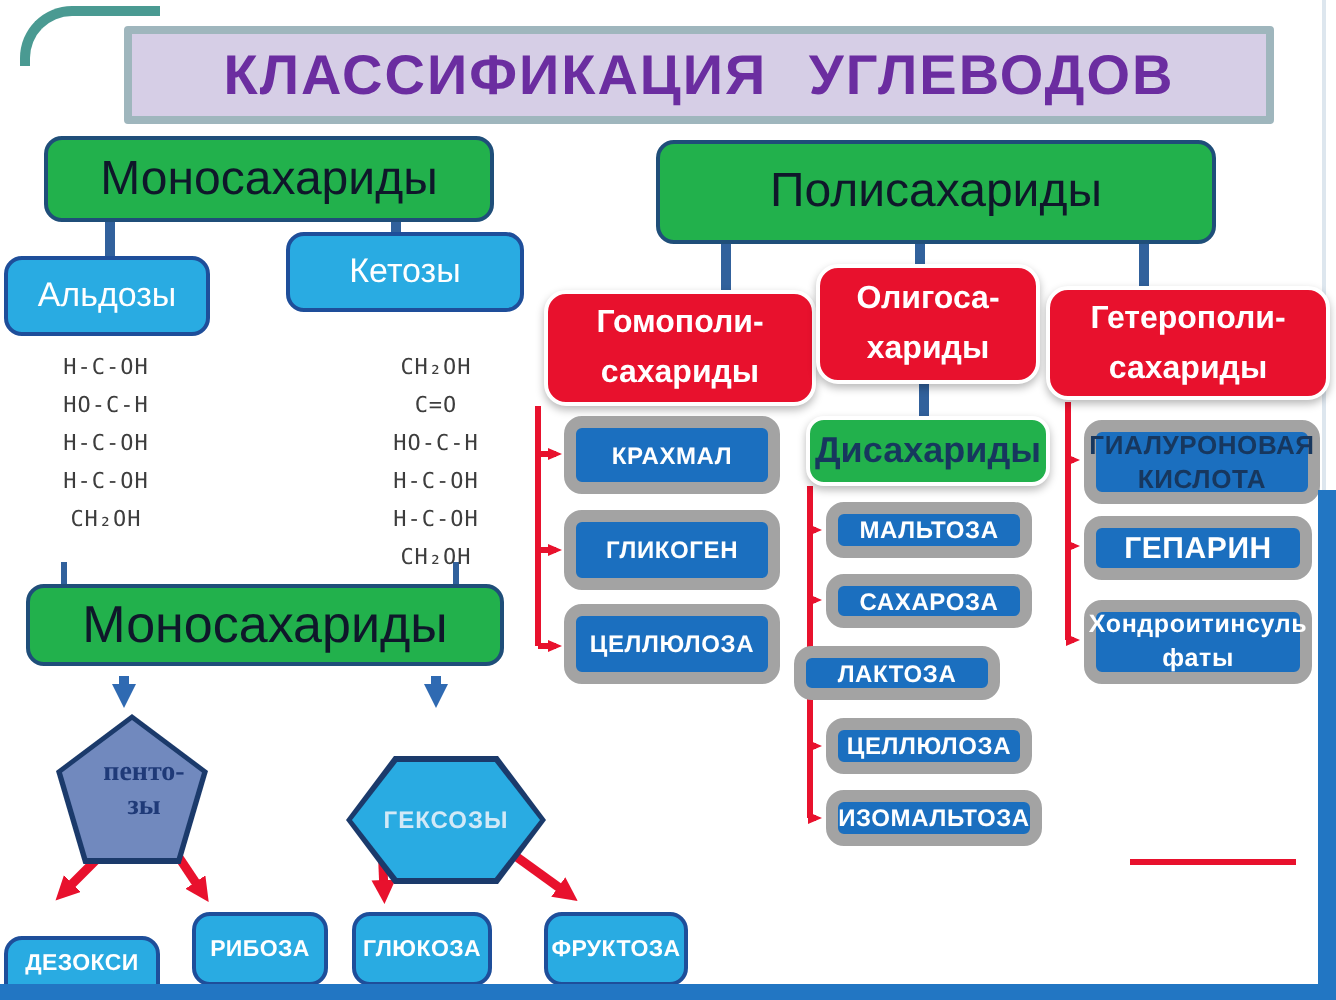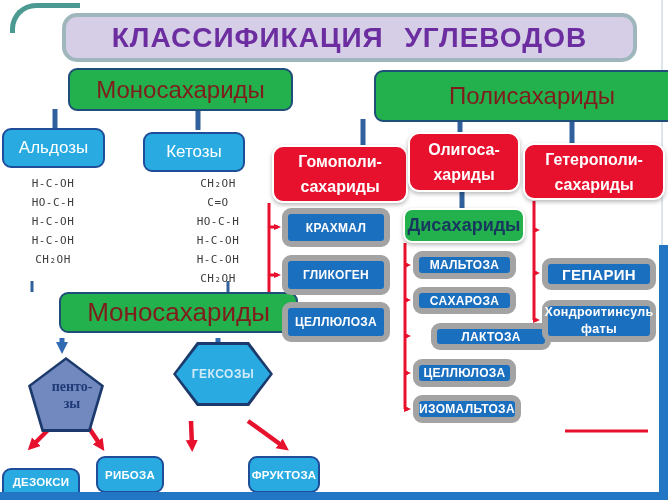--- a/index.html
+++ b/index.html
@@ -21,42 +21,42 @@
     overflow:hidden;margin:0 auto;
   }
   .connectors{position:absolute;left:0;top:0;z-index:1;}
   .box{
     position:absolute;box-sizing:border-box;z-index:2;
     display:flex;align-items:center;justify-content:center;
     text-align:center;border-radius:9px;
   }
   .pre{white-space:pre-line;}
   .green-hdr{
-    background:var(--green);border:2px solid #1f4e79;color:#7f1d1d;margin-left:46px;
+    background:var(--green);border:2px solid #1f4e79;color:#0f172a;
   }
   .lblue{
     background:var(--light-blue);border:2px solid #1e4e9a;color:#fff;
   }
   .mblue{
     background:var(--medium-blue);border:6px solid #a3a3a3;color:#fff;
     font-weight:bold;font-size:12px;letter-spacing:.3px;
   }
   .redbox{
     background:var(--red);border:2px solid #fff;color:#fff;
     font-weight:bold;font-size:16px;line-height:25px;border-radius:11px;
     box-shadow:0 2px 4px rgba(0,0,0,.28);
   }
   .greenbox-w{
     background:var(--green);border:2px solid #fff;color:var(--dark-text);
     font-weight:bold;font-size:18px;border-radius:9px;
     box-shadow:0 2px 4px rgba(0,0,0,.28);
   }
   .title-box{
     position:absolute;z-index:2;left:62px;top:13px;width:575px;height:49px;
-    background:var(--title-bg);border:4px solid #9fb6bd;border-radius:15px;
+    background:var(--title-bg);border:4px solid #9fb6bd;border-radius:2px;
     display:flex;align-items:center;justify-content:center;box-sizing:border-box;
     color:var(--purple);font-weight:bold;font-size:28px;
     letter-spacing:1px;word-spacing:12px;
   }
   .corner-arc{
     position:absolute;z-index:0;left:10px;top:3px;width:70px;height:30px;
     border-top:5px solid #4a9a92;border-left:5px solid #4a9a92;
     border-top-left-radius:26px;box-sizing:border-box;
   }
   .formula{
@@ -155,21 +155,21 @@
       <path d="M248 421 L284 447" marker-end="url(#mR)"></path>
     </g>
   </svg>
 
   <div class="title-box">КЛАССИФИКАЦИЯ  УГЛЕВОДОВ</div>
 
   <div class="box green-hdr hdr1" style="left:22px;top:68px;width:225px;height:43px">Моносахариды</div>
 
   <div class="box lblue sub" style="left:2px;top:128px;width:103px;height:40px">Альдозы</div>
 
-  <div class="box lblue sub" style="left:143px;top:132px;width:102px;height:40px">Кетозы</div>
+  <div class="box lblue sub" style="left:143px;top:116px;width:119px;height:40px">Кетозы</div>
 
   <div class="formula" style="left:0px;width:106px">
     <div>H-C-OH</div>
     <div>HO-C-H</div>
     <div>H-C-OH</div>
     <div>H-C-OH</div>
     <div>CH₂OH</div>
   </div>
 
   <div class="formula" style="left:162px;width:112px">
@@ -183,53 +183,56 @@
 
   <div class="box green-hdr hdr2" style="left:13px;top:292px;width:239px;height:41px">Моносахариды</div>
 
   <div class="shape-outer pent" style="left:28px;top:357px;width:76px;height:75px">
     <div class="shape-inner pent" style="background:var(--pentagon-blue)">
       <span class="pentagon-label pre">пенто-
 зы</span>
     </div>
   </div>
 
-  <div class="shape-outer hexa" style="left:173px;top:342px;width:100px;height:64px">
+  <div class="shape-outer hexa" style="left:173px;top:378px;width:100px;height:64px">
     <div class="shape-inner hexa" style="background:var(--light-blue)">
       <span class="hexagon-label">ГЕКСОЗЫ</span>
     </div>
   </div>
 
   <div class="box lblue leaf pre" style="left:2px;top:468px;width:78px;height:44px">ДЕЗОКСИ
 РИБОЗА</div>
   <div class="box lblue leaf" style="left:96px;top:456px;width:68px;height:37px">РИБОЗА</div>
-  <div class="box lblue leaf" style="left:248px;top:456px;width:72px;height:37px">ФРУКТОЗА</div>
-
-  <div class="box green-hdr hdr3" style="left:328px;top:70px;width:316px;height:52px">Полисахариды</div>
+  <div class="box lblue leaf" style="left:176px;top:456px;width:70px;height:37px">ГЛЮКОЗА</div>
+  <div class="box lblue leaf" style="left:272px;top:456px;width:72px;height:37px">ФРУКТОЗА</div>
+
+  <div class="box green-hdr hdr3" style="left:328px;top:70px;width:280px;height:52px">Полисахариды</div>
 
   <div class="box redbox pre" style="left:272px;top:145px;width:136px;height:58px">Гомополи-
 сахариды</div>
 
   <div class="box redbox pre" style="left:408px;top:132px;width:112px;height:60px">Олигоса-
 хариды</div>
 
   <div class="box redbox pre" style="left:523px;top:143px;width:142px;height:57px">Гетерополи-
 сахариды</div>
 
   <div class="box mblue" style="left:282px;top:208px;width:108px;height:39px">КРАХМАЛ</div>
   <div class="box mblue" style="left:282px;top:255px;width:108px;height:40px">ГЛИКОГЕН</div>
   <div class="box mblue" style="left:282px;top:302px;width:108px;height:40px">ЦЕЛЛЮЛОЗА</div>
 
   <div class="box greenbox-w" style="left:403px;top:208px;width:122px;height:35px">Дисахариды</div>
 
   <div class="box mblue" style="left:413px;top:251px;width:103px;height:28px">МАЛЬТОЗА</div>
   <div class="box mblue" style="left:413px;top:287px;width:103px;height:27px">САХАРОЗА</div>
-  <div class="box mblue" style="left:431px;top:323px;width:120px;height:27px">ЛАКТОЗА</div>
+  <div class="box mblue" style="left:397px;top:323px;width:103px;height:27px">ЛАКТОЗА</div>
   <div class="box mblue" style="left:413px;top:359px;width:103px;height:28px">ЦЕЛЛЮЛОЗА</div>
   <div class="box mblue" style="left:413px;top:395px;width:108px;height:28px">ИЗОМАЛЬТОЗА</div>
 
+  <div class="box mblue gial pre" style="left:542px;top:210px;width:118px;height:42px">ГИАЛУРОНОВАЯ
+КИСЛОТА</div>
   <div class="box mblue gep" style="left:542px;top:258px;width:114px;height:32px">ГЕПАРИН</div>
   <div class="box mblue hond pre" style="left:542px;top:300px;width:114px;height:42px">Хондроитинсуль
 фаты</div>
 
   <div class="strip-bottom"></div>
   <div class="strip-right"></div>
 </div>
 
 </body></html>

